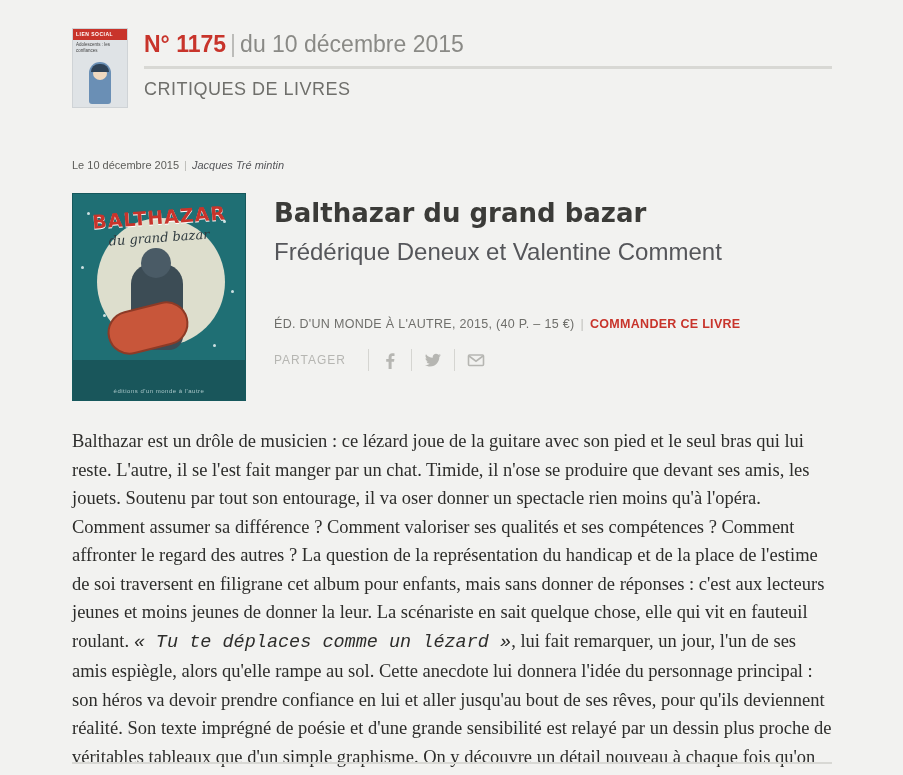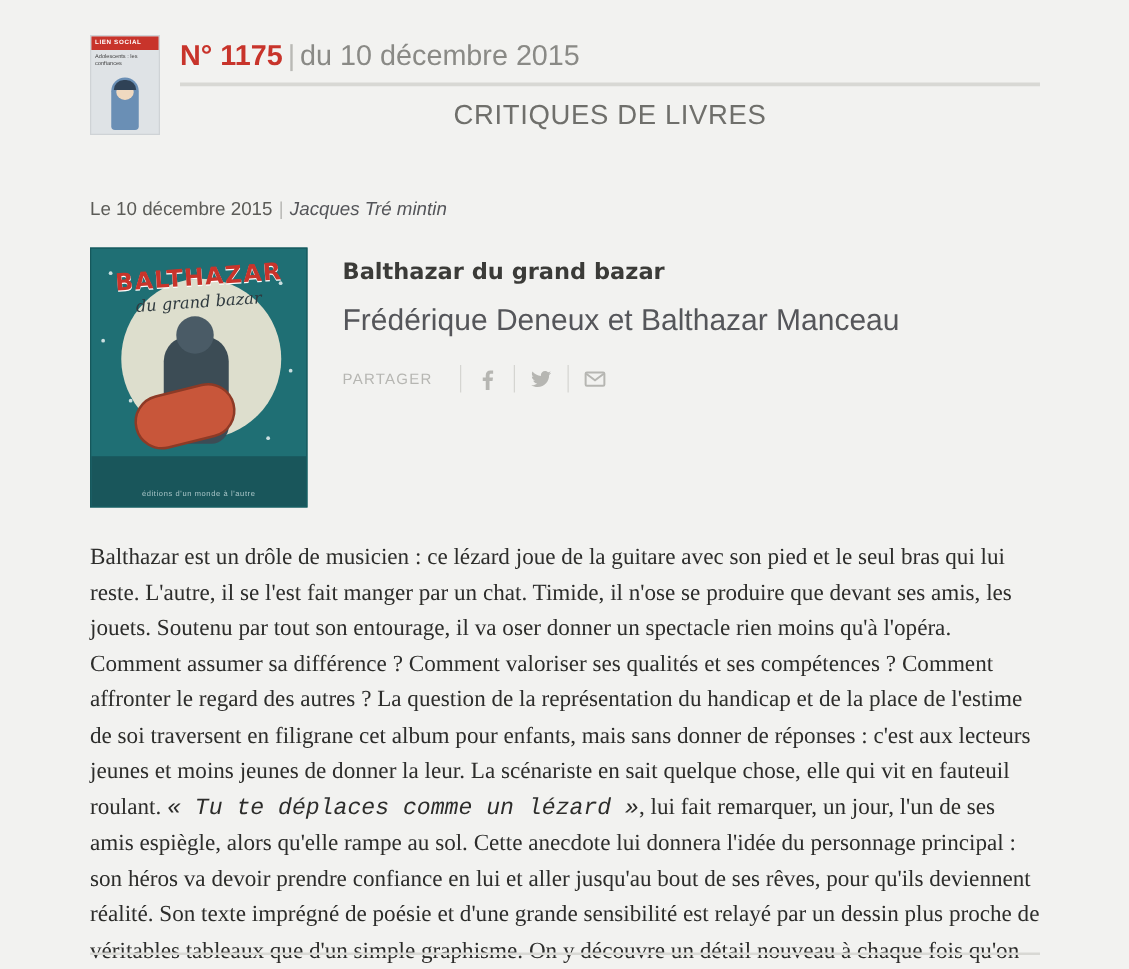--- a/index.html
+++ b/index.html
@@ -112,32 +112,31 @@
     padding: 0 4px;
   }
   .issue-date {
     color: #8a8a86;
   }
   .rule {
     border-top: 3px solid #d8d8d4;
     margin: 8px 0 10px 0;
   }
   .section-title {
-    font-size: 22px;
+    font-size: 18px;
     letter-spacing: .5px;
     color: #6f6f6b;
     font-weight: 400;
     text-transform: uppercase;
-    text-align: center;
   }
 
   
   .byline {
     margin-top: 36px;
-    font-size: 15px;
+    font-size: 11px;
     color: #5c5c58;
   }
   .byline .sep { color: #b9b9b5; padding: 0 5px; }
   .byline .author {
     font-style: italic;
     color: #55565a;
   }
 
   
   .book-block {
@@ -230,21 +229,21 @@
     opacity: .85;
   }
 
   .book-info {
     margin-left: 28px;
     flex: 1;
     padding-top: 4px;
   }
   .book-title {
     font-family: "DejaVu Sans", sans-serif;
-    font-size: 18px;
+    font-size: 26px;
     font-weight: bold;
     color: #3b3b38;
     line-height: 32px;
     margin: 0;
   }
   .book-authors {
     font-size: 24px;
     font-weight: 300;
     color: #55565a;
     line-height: 34px;
@@ -354,22 +353,25 @@
         <div class="bc-ground"></div>
         <div class="bc-lizard"></div>
         <div class="bc-guitar"></div>
         <div class="bc-title">BALTHAZAR</div>
         <div class="bc-sub">du grand bazar</div>
         <div class="bc-credit">éditions d'un monde à l'autre</div>
       </div>
 
       <div class="book-info">
         <h1 class="book-title">Balthazar du grand bazar</h1>
-        <div class="book-authors">Frédérique Deneux et Balthazar Manceau</div>
-
+        <div class="book-authors">Frédérique Deneux et Valentine Comment</div>
+
+        <div class="book-meta">
+          <span>Éd. d'un monde à l'autre, 2015, (40 p. – 15 €)</span><span class="sep">|</span><a class="order-link" href="#">COMMANDER CE LIVRE</a>
+        </div>
 
         <div class="share-row">
           <span class="share-label">PARTAGER</span>
           <span class="share-div"></span>
           <span class="share-icon">
             <svg width="20" height="20" viewBox="0 0 20 20" aria-hidden="true">
               <path fill="currentColor" d="M11.6 19v-7.2h2.4l.4-2.8h-2.8V7.2c0-.8.2-1.3 1.4-1.3h1.5V3.4c-.3 0-1.2-.1-2.2-.1-2.2 0-3.7 1.3-3.7 3.8V9H6.2v2.8h2.4V19h3z"></path>
             </svg>
           </span>
           <span class="share-div"></span>

